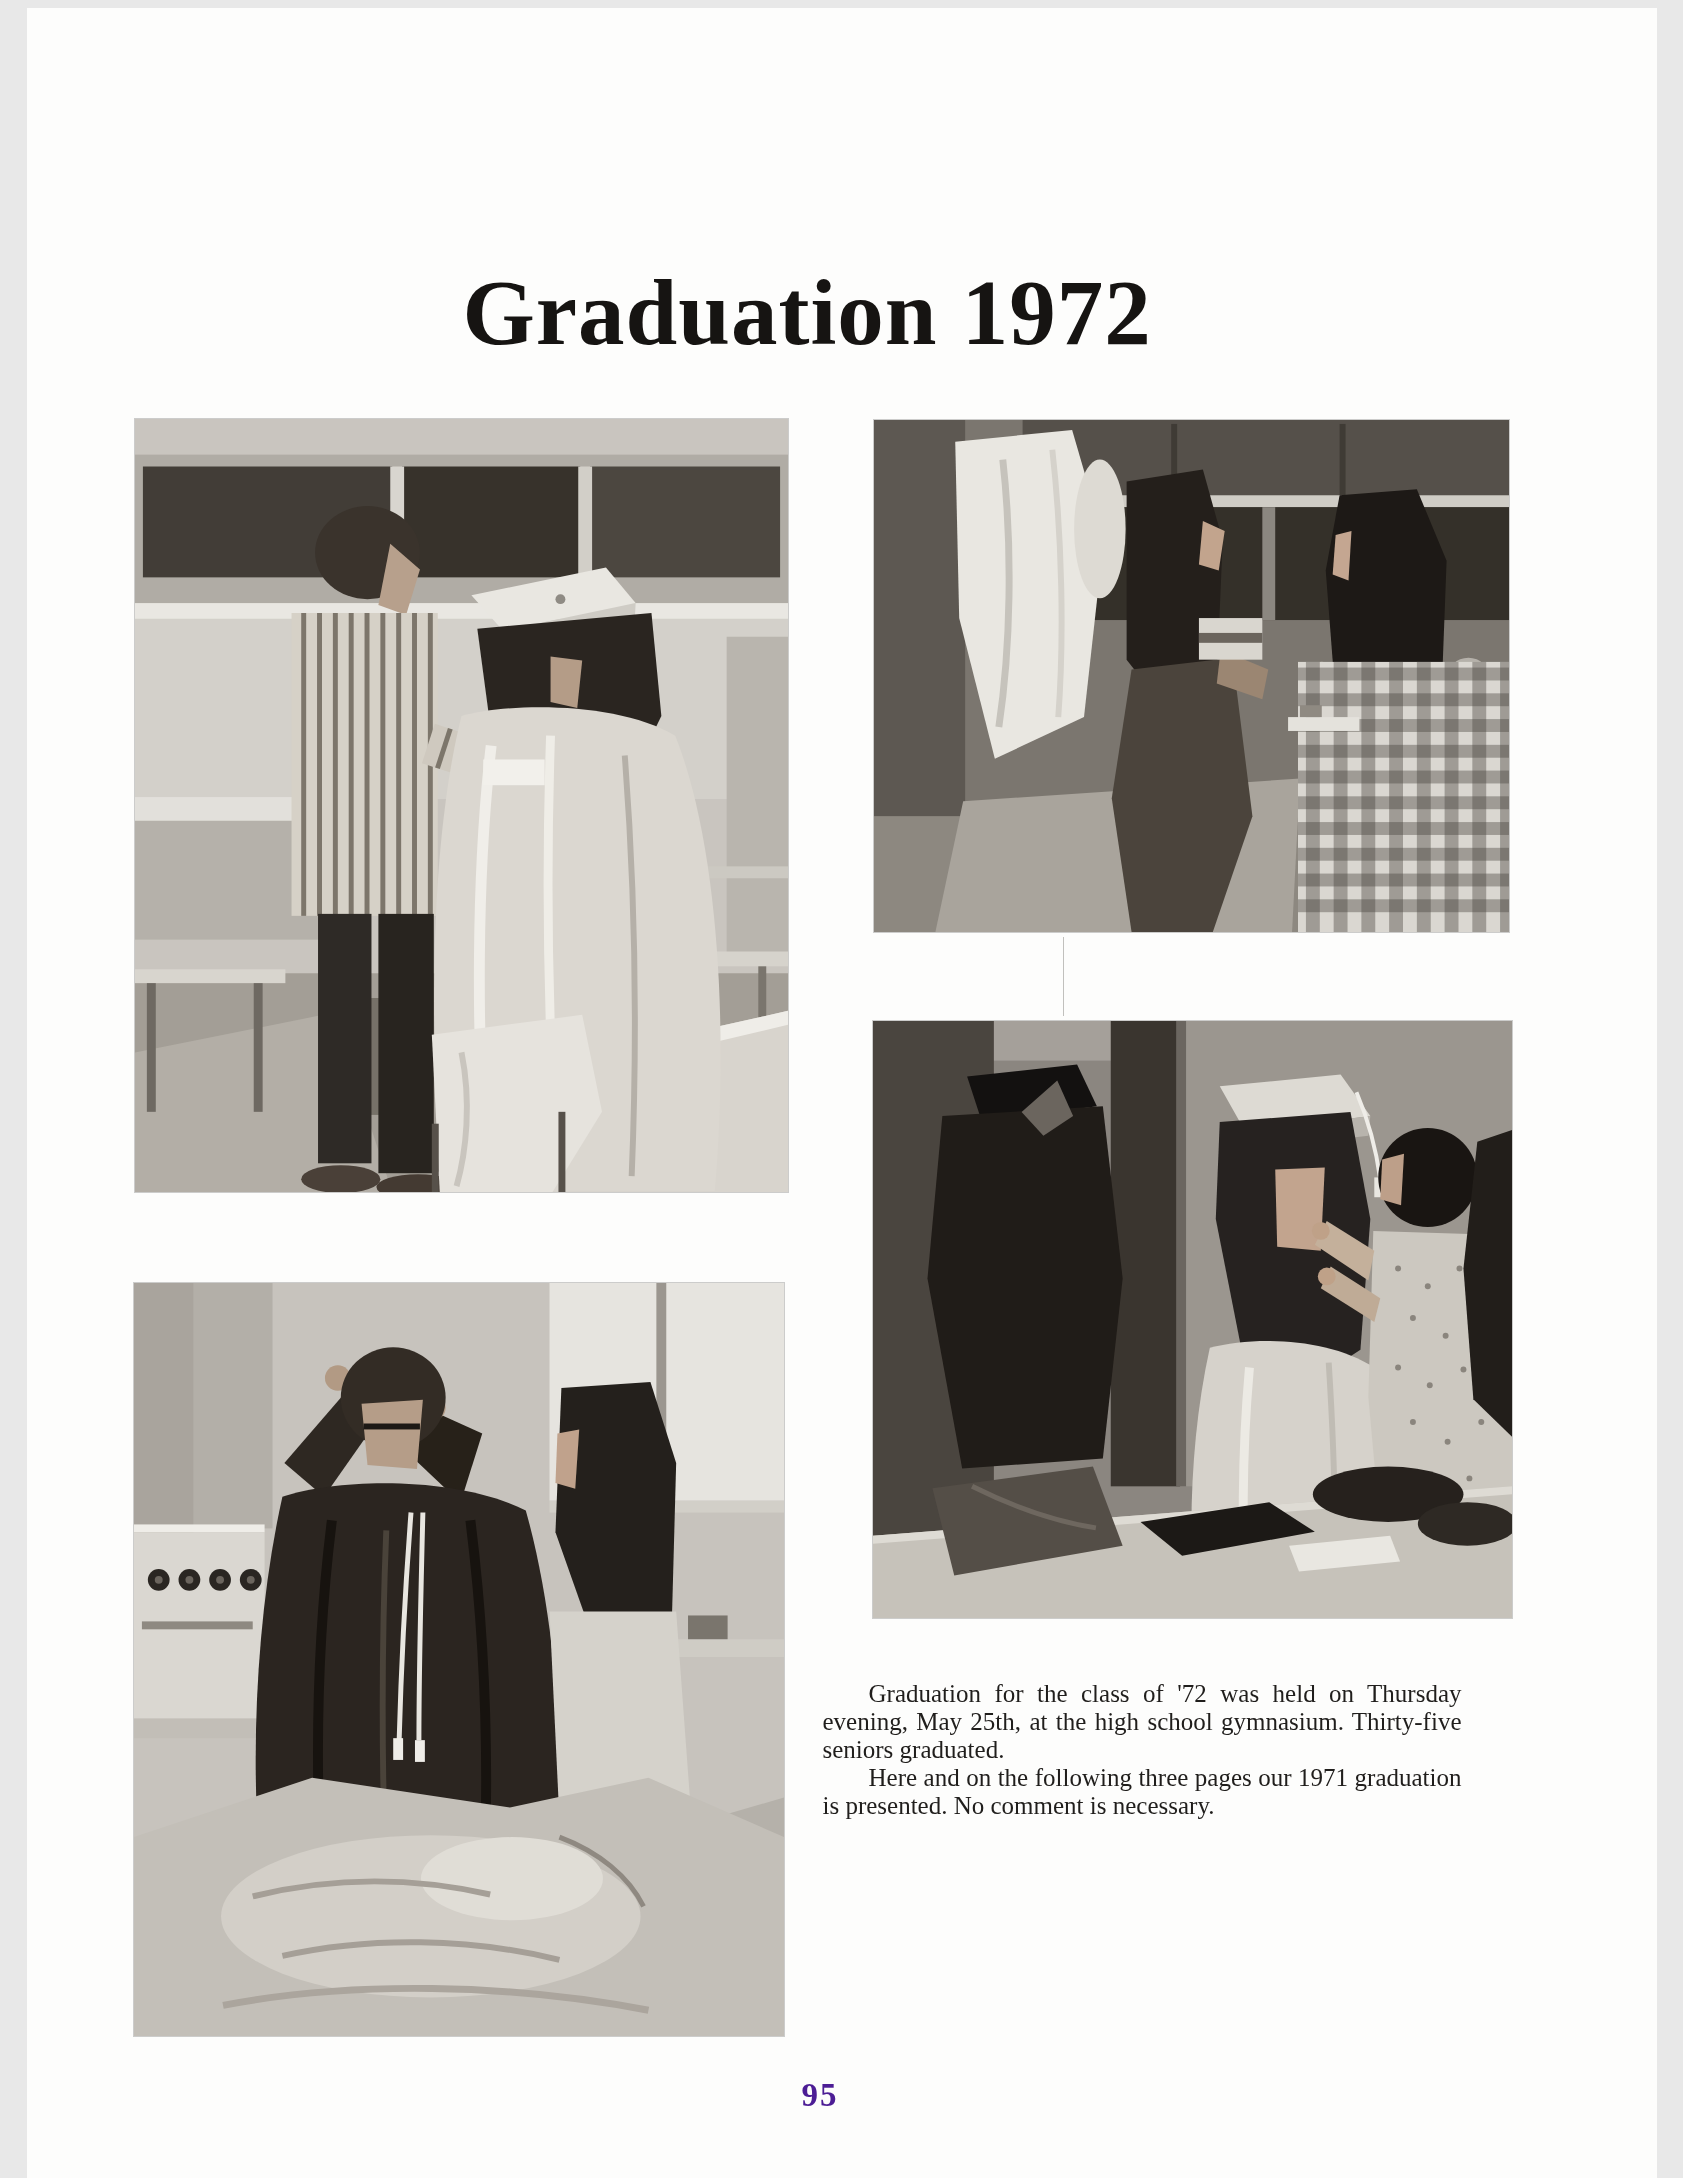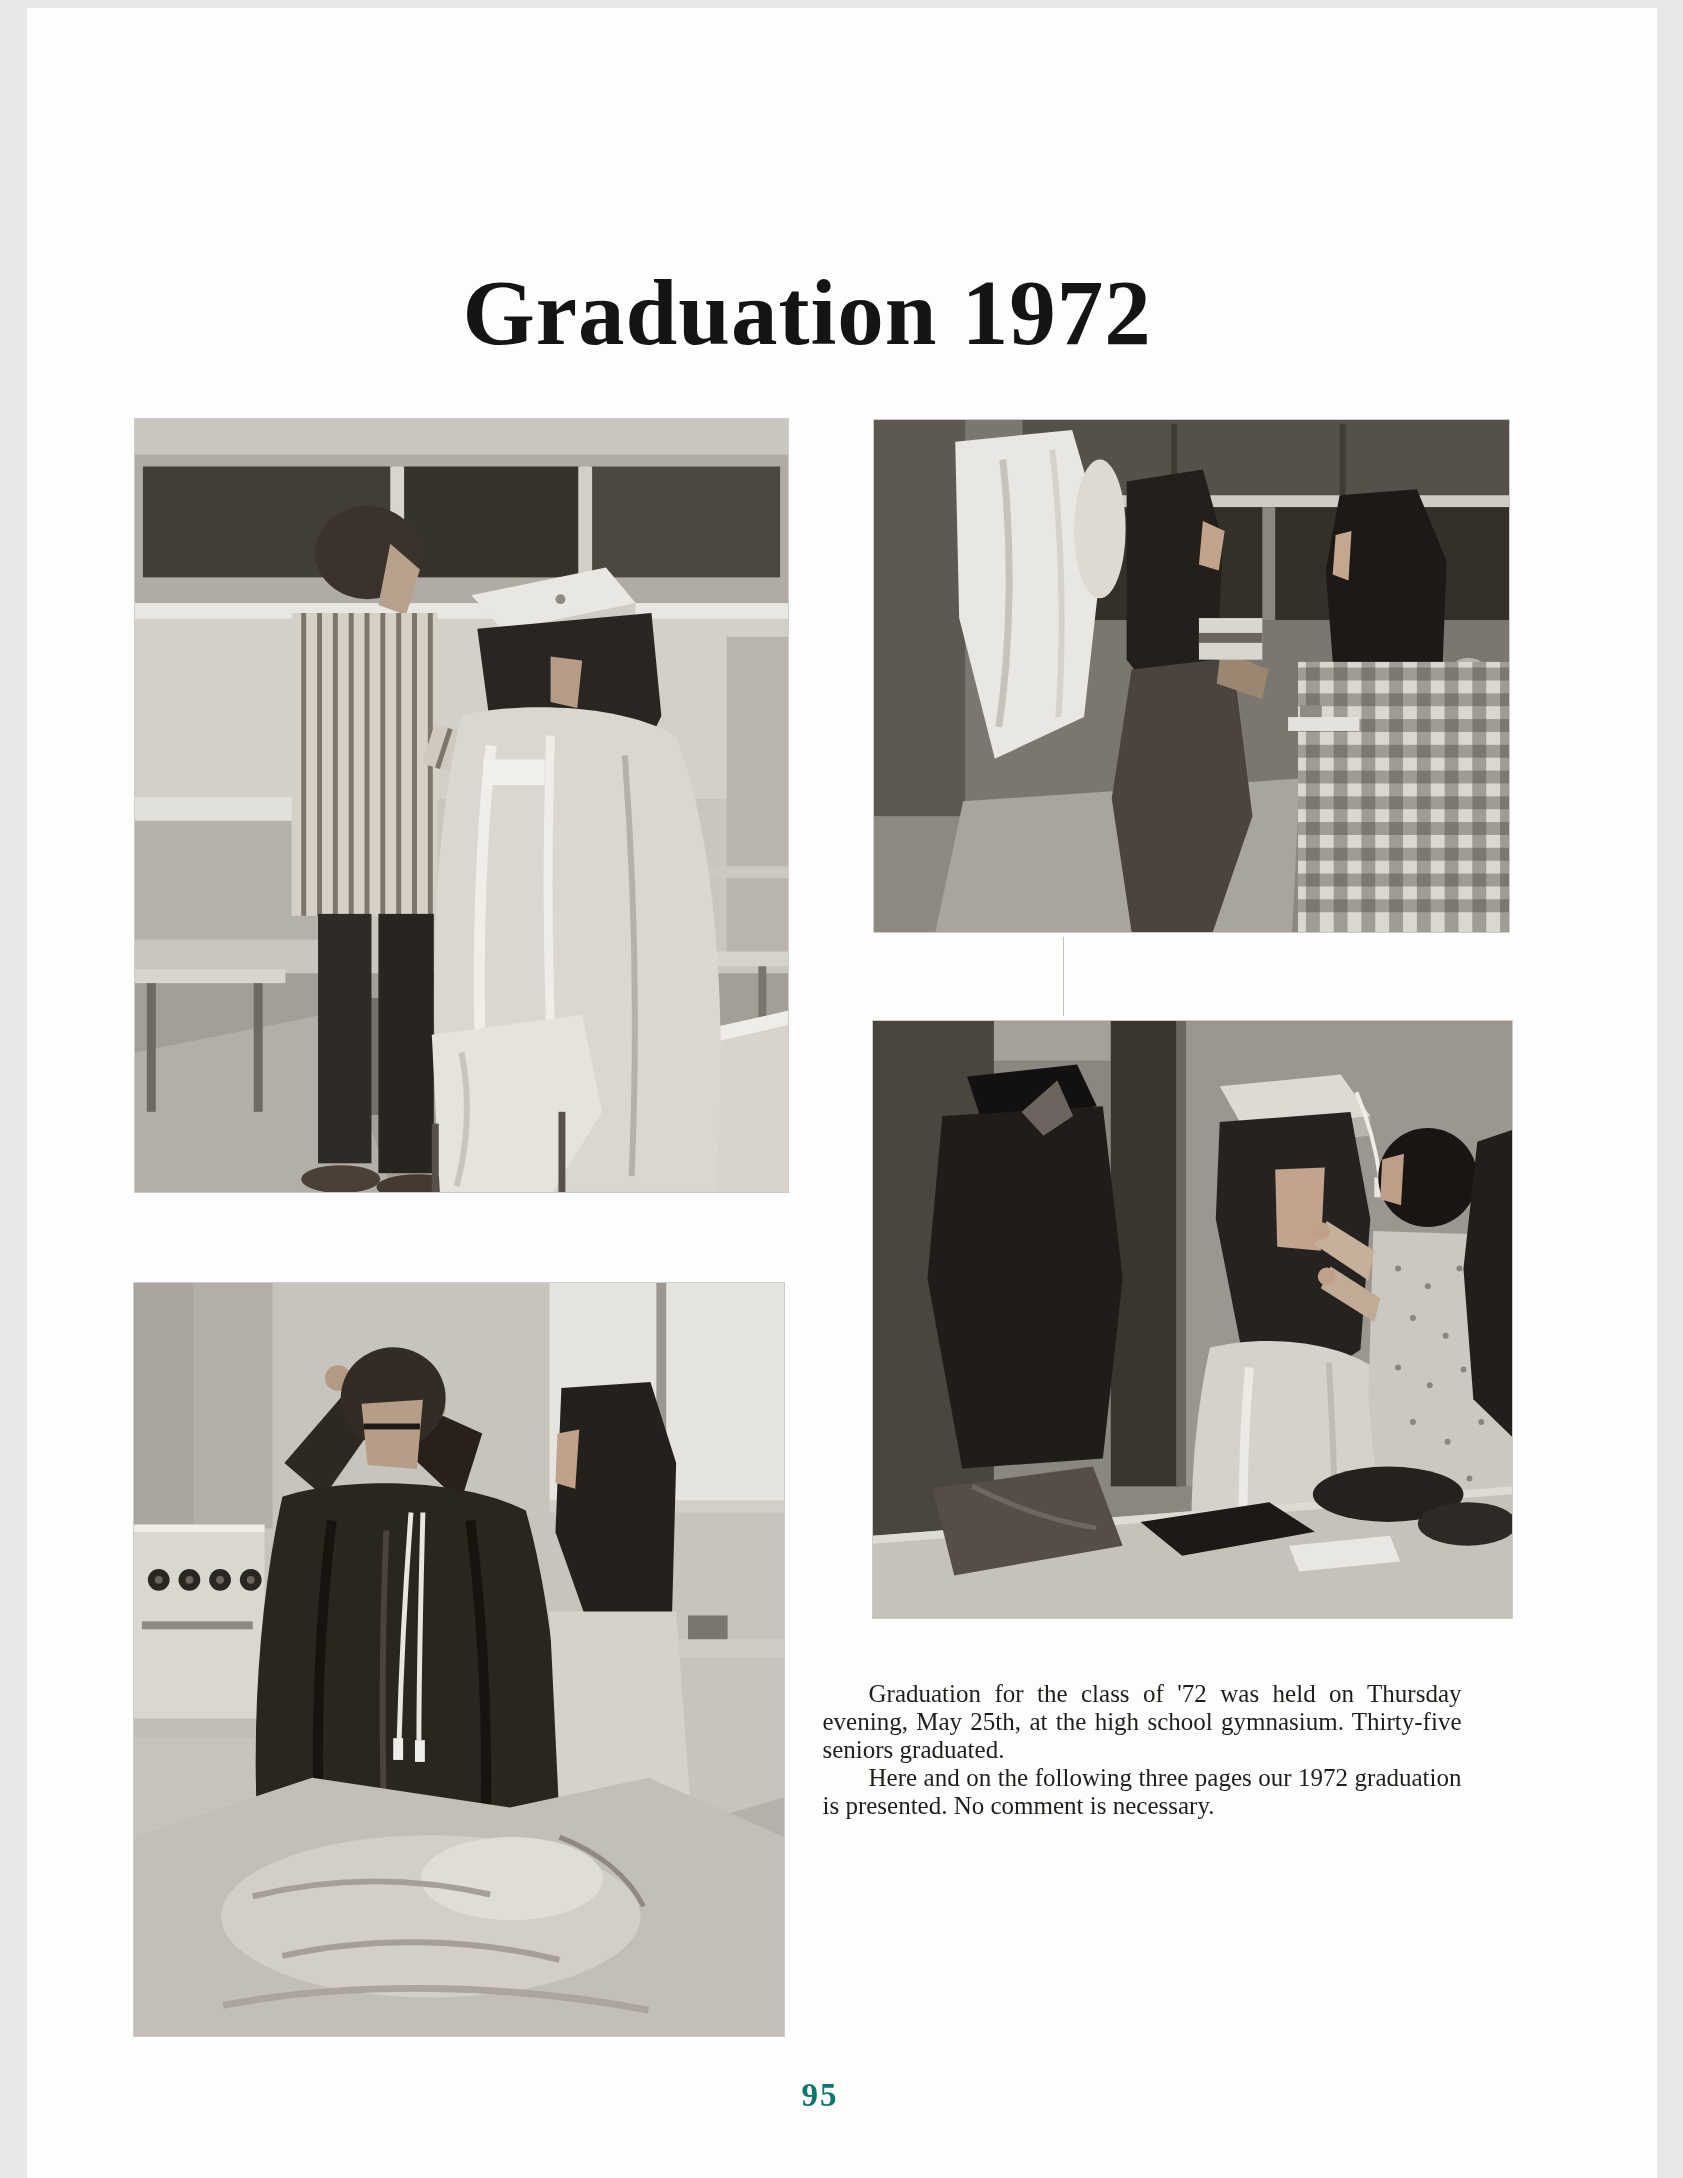--- a/index.html
+++ b/index.html
@@ -37,21 +37,21 @@
     left:796px;top:1672px;width:639px;
     font-size:25px;line-height:28px;
     text-align:justify;
     color:#201e1c;
   }
   .bodytext p{margin:0;text-indent:46px;}
   .pagenum{
     position:absolute;
     left:775px;top:2069px;
     font-size:33px;font-weight:bold;
-    color:#0f766e;
+    color:#4c1d95;
     letter-spacing:2px;
   }
   .gap-artifact{
     position:absolute;
     left:1036px;top:929px;
     width:1px;height:79px;
     background:rgba(120,118,114,.45);
   }
 </style>
 </head>
@@ -332,19 +332,19 @@
         <path d="M90,730 C220,705 380,708 520,735" stroke="#aba59d" stroke-width="7" fill="none"></path>
         <path d="M430,560 C470,575 500,600 515,630" stroke="#8f8981" stroke-width="5" fill="none"></path>
       </g>
     </svg>
   </div>
 
   <div class="gap-artifact"></div>
 
   <div class="bodytext">
     <p>Graduation for the class of '72 was held on Thursday evening, May 25th, at the high school gymnasium. Thirty-five seniors graduated.</p>
-    <p>Here and on the following three pages our 1972 graduation is presented. No comment is necessary.</p>
+    <p>Here and on the following three pages our 1971 graduation is presented. No comment is necessary.</p>
   </div>
 
   <div class="pagenum">95</div>
 
 </div>
 
 
 </body></html>

